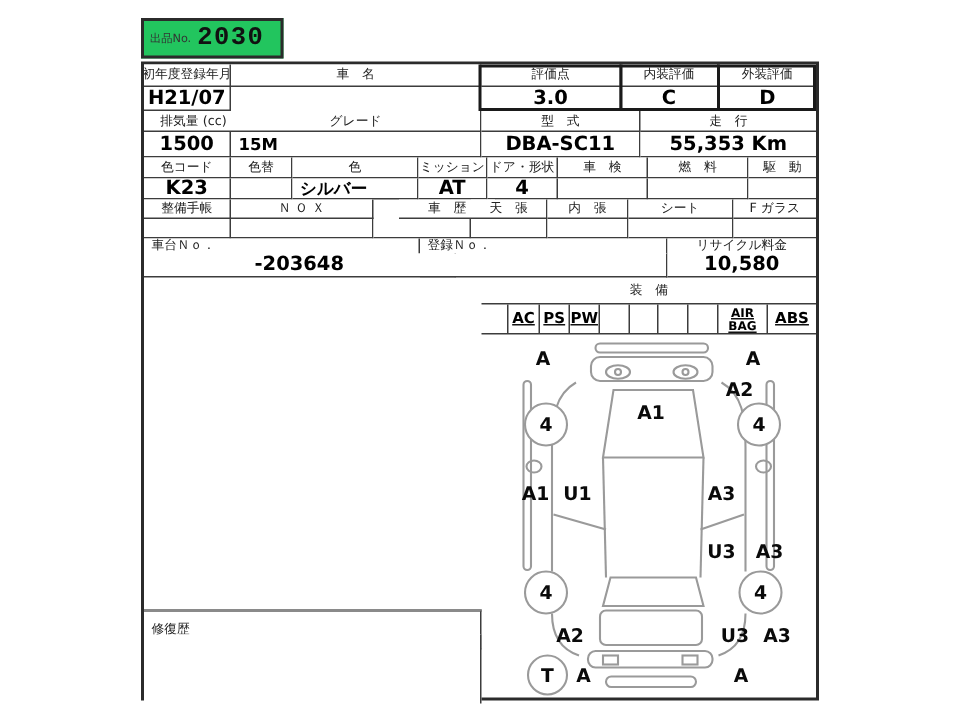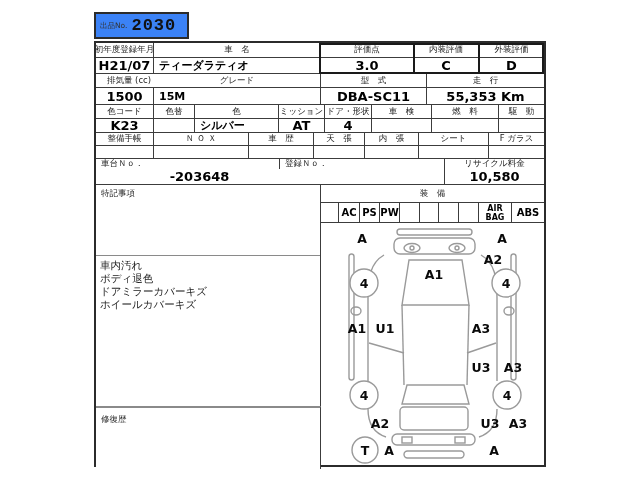--- a/index.html
+++ b/index.html
@@ -1,21 +1,21 @@
 <!DOCTYPE html>
 <html><head>
 <meta charset="utf-8">
 <style>
   html,body{margin:0;padding:0;}
   .page{position:relative;width:640px;height:480px;background:#ffffff;
         font-family:"DejaVu Sans","Liberation Sans",sans-serif;color:#111;overflow:hidden;}
   
   .auction-box{position:absolute;left:94px;top:12px;width:95px;height:27px;
                border:2px solid #2b2b2b;box-sizing:border-box;display:flex;
-               align-items:center;padding:0 4px;gap:4px;background:#3b82f6;}
+               align-items:center;padding:0 4px;gap:4px;background:#22c55e;}
   .auction-label{font-size:7.5px;color:#333;white-space:nowrap;}
   .auction-value{font-size:17px;font-weight:bold;letter-spacing:1px;font-family:Liberation Mono, monospace;}
   
   .sheet{position:absolute;left:94px;top:41px;width:452px;height:426px;
          border:2px solid #2b2b2b;box-sizing:border-box;background:#fff;}
   .hc,.vc{position:absolute;box-sizing:border-box;border-right:1px solid #3c3c3c;
           border-bottom:1px solid #3c3c3c;display:flex;align-items:center;
           justify-content:center;overflow:hidden;white-space:nowrap;background:#fff;}
   .hc{font-size:8.5px;color:#222;}
   .vc{font-size:13px;font-weight:bold;color:#000;}
@@ -34,21 +34,21 @@
   .repair-row{position:absolute;left:0;top:363px;width:225px;height:27px;box-sizing:border-box;
               border-top:2px solid #8a8a8a;border-bottom:1px solid #3c3c3c;
               border-right:1px solid #3c3c3c;display:flex;align-items:center;background:#fff;}
   .repair-label{font-size:8.5px;color:#222;padding-left:5px;}
   .blank-bl{position:absolute;left:0;top:380px;width:225px;height:46px;box-sizing:border-box;
             border-right:1px solid #3c3c3c;background:#fff;}
   
   .equip-header{position:absolute;left:225px;top:142px;width:223px;height:17px;box-sizing:border-box;
                 display:flex;align-items:center;justify-content:center;font-size:8.5px;color:#222;}
   .equip-row{position:absolute;left:225px;top:159px;width:223px;height:21px;box-sizing:border-box;
-             border-top:1px solid #3c3c3c;border-bottom:1px solid #3c3c3c;display:flex;}
+             border-top:1px solid #3c3c3c;border-bottom:1px solid #3c3c3c;display:flex;text-decoration:underline;}
   .equip-cell{box-sizing:border-box;border-right:1px solid #3c3c3c;display:flex;align-items:center;
               justify-content:center;font-size:10px;font-weight:bold;color:#000;text-align:center;
               line-height:9px;overflow:hidden;}
   .equip-cell:last-child{border-right:none;text-align:right;}
   .equip-cell.small{font-size:8px;text-align:center;}
   
   .diagram{position:absolute;left:225px;top:180px;width:223px;height:246px;}
   .diagram svg{display:block;}
   .car-line{fill:none;stroke:#9a9a9a;stroke-width:1.4;}
   .car-fill{fill:#ffffff;stroke:#9a9a9a;stroke-width:1.4;}
@@ -67,21 +67,20 @@
 
   <div class="sheet">
 
     <div class="hc" style="left:0;top:0;width:58px;height:15px">初年度登録年月</div>
     <div class="hc" style="left:58px;top:0;width:167px;height:15px">車　名</div>
     <div class="hc" style="left:225px;top:0;width:93px;height:15px">評価点</div>
     <div class="hc" style="left:318px;top:0;width:65px;height:15px">内装評価</div>
     <div class="hc nbr" style="left:383px;top:0;width:65px;height:15px">外装評価</div>
 
     <div class="vc" style="left:0;top:15px;width:58px;height:16px">H21/07</div>
-    <div class="vc left sm" style="left:58px;top:15px;width:167px;height:16px">ティーダラティオ</div>
     <div class="vc" style="left:225px;top:15px;width:93px;height:16px">3.0</div>
     <div class="vc" style="left:318px;top:15px;width:65px;height:16px">C</div>
     <div class="vc nbr" style="left:383px;top:15px;width:65px;height:16px">D</div>
 
     <div class="eval-frame"></div>
     <div class="eval-div" style="left:317px"></div>
     <div class="eval-div" style="left:382px"></div>
 
     <div class="hc" style="left:0;top:31px;width:67px;height:14px">排気量 (cc)</div>
     <div class="hc" style="left:58px;top:31px;width:167px;height:14px">グレード</div>
@@ -106,21 +105,21 @@
     <div class="vc" style="left:58px;top:76px;width:41px;height:14px"></div>
     <div class="vc left sm" style="left:99px;top:76px;width:84px;height:14px">シルバー</div>
     <div class="vc" style="left:183px;top:76px;width:46px;height:14px">AT</div>
     <div class="vc" style="left:229px;top:76px;width:47px;height:14px">4</div>
     <div class="vc" style="left:276px;top:76px;width:60px;height:14px"></div>
     <div class="vc" style="left:336px;top:76px;width:67px;height:14px"></div>
     <div class="vc nbr" style="left:403px;top:76px;width:45px;height:14px"></div>
 
     <div class="hc" style="left:0;top:90px;width:58px;height:13px">整備手帳</div>
     <div class="hc" style="left:58px;top:90px;width:95px;height:13px">Ｎ Ｏ Ｘ</div>
-    <div class="hc" style="left:153px;top:90px;width:65px;height:13px">車　歴</div>
+    <div class="hc" style="left:170px;top:90px;width:65px;height:13px">車　歴</div>
     <div class="hc" style="left:218px;top:90px;width:51px;height:13px">天　張</div>
     <div class="hc" style="left:269px;top:90px;width:54px;height:13px">内　張</div>
     <div class="hc" style="left:323px;top:90px;width:70px;height:13px">シート</div>
     <div class="hc nbr" style="left:393px;top:90px;width:55px;height:13px">F ガラス</div>
 
     <div class="vc" style="left:0;top:103px;width:58px;height:13px"></div>
     <div class="vc" style="left:58px;top:103px;width:95px;height:13px"></div>
     <div class="vc" style="left:153px;top:103px;width:65px;height:13px"></div>
     <div class="vc" style="left:218px;top:103px;width:51px;height:13px"></div>
     <div class="vc" style="left:269px;top:103px;width:54px;height:13px"></div>
@@ -128,30 +127,20 @@
     <div class="vc nbr" style="left:393px;top:103px;width:55px;height:13px"></div>
 
     <div class="hc left" style="left:0;top:116px;width:184px;height:10px;border-bottom:none">車台Ｎｏ．</div>
     <div class="hc left" style="left:184px;top:116px;width:165px;height:10px;border-bottom:none">登録Ｎｏ．</div>
     <div class="hc nbr" style="left:349px;top:116px;width:99px;height:10px;border-bottom:none">リサイクル料金</div>
 
     <div class="vc" style="left:0;top:126px;width:208px;height:16px">-203648</div>
     <div class="vc" style="left:184px;top:126px;width:165px;height:16px"></div>
     <div class="vc nbr" style="left:349px;top:126px;width:99px;height:16px">10,580</div>
 
-    <div class="notes-cell">
-      <div class="notes-header">特記事項</div>
-      <div class="notes-divider"></div>
-      <div class="notes-text">
-        <div>車内汚れ</div>
-        <div>ボディ退色</div>
-        <div>ドアミラーカバーキズ</div>
-        <div>ホイールカバーキズ</div>
-      </div>
-    </div>
 
     <div class="repair-row">
       <span class="repair-label">修復歴</span>
     </div>
     <div class="blank-bl"></div>
 
     <div class="equip-header">装　備</div>
     <div class="equip-row">
       <div class="equip-cell" style="width:18px"></div>
       <div class="equip-cell" style="width:21px">AC</div>

